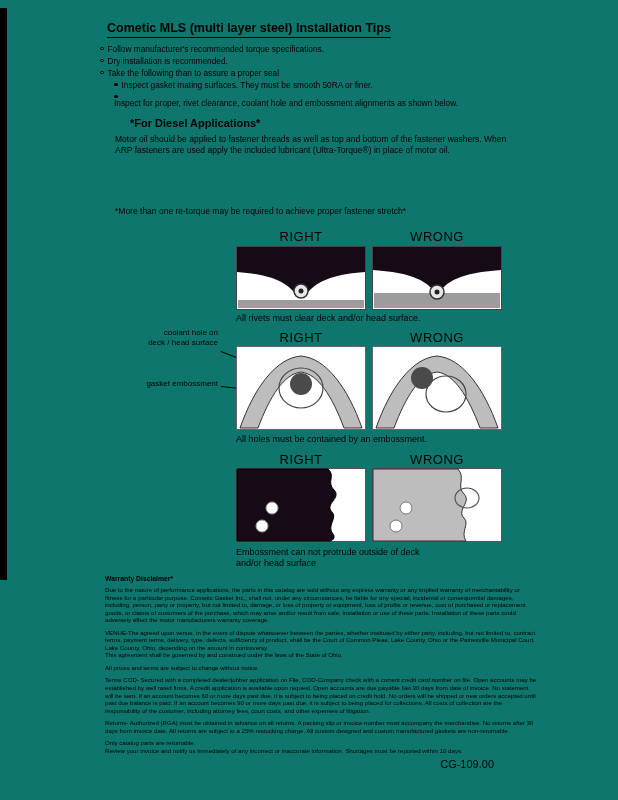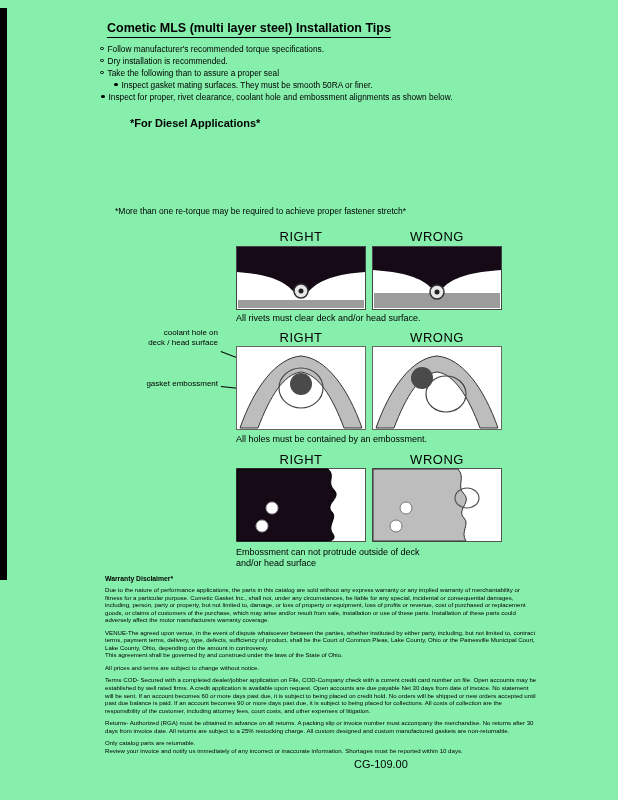--- a/index.html
+++ b/index.html
@@ -1,18 +1,18 @@
 <!DOCTYPE html>
 <html><head>
 <meta charset="utf-8">
 <style>
   * { margin:0; padding:0; box-sizing:border-box; }
   html,body { background:#ffffff; }
   .page {
-    position:relative; width:618px; height:800px; background:#86efac;
+    position:relative; width:618px; height:800px; background:#0f766e;
     font-family:"Liberation Sans", sans-serif; color:#000; overflow:hidden;
   }
   .left-bar { position:absolute; left:0; top:8px; width:7px; height:572px; background:#000; }
   .title {
     position:absolute; left:107px; top:21px; font-size:12.5px; font-weight:bold;
     border-bottom:1.4px solid #000; padding-bottom:2px; white-space:nowrap;
   }
   .bullet { position:absolute; display:flex; align-items:flex-start; font-size:8.3px; line-height:1.25; width:430px; }
   .marker-open  { width:3.5px; height:3.5px; border:1px solid #000; border-radius:50%; margin:2.6px 4px 0 0; flex:none; }
   .marker-filled{ width:3.5px; height:3.5px; background:#000; border-radius:50%; margin:2.6px 4px 0 0; flex:none; }
@@ -21,21 +21,21 @@
   .rw-label { position:absolute; width:80px; text-align:center; font-size:13px; letter-spacing:0.5px; }
   .panel { position:absolute; width:130px; height:64px; }
   .panel svg { display:block; }
   .caption { position:absolute; font-size:9px; line-height:1.25; }
   .preline { white-space:pre-line; }
   .pointer-label { position:absolute; font-size:8px; line-height:1.25; text-align:right; white-space:pre-line; width:108px; }
   .connector { position:absolute; border-top:1px solid #000; transform-origin:0 0; height:0; }
   .legal { position:absolute; left:105px; top:575px; width:432px; }
   .legal-heading { font-size:6.8px; font-weight:bold; margin-bottom:4px; }
   .legal-para { font-size:6.1px; line-height:1.24; margin-bottom:5px; white-space:pre-line; }
-  .footer { position:absolute; left:354px; top:758px; width:140px; text-align:left; font-size:11px; }
+  .footer { position:absolute; left:354px; top:758px; width:140px; text-align:right; font-size:11px; }
 </style>
 </head>
 <body>
 
 <div class="page">
 
   <div class="left-bar"></div>
 
   <h1 class="title">Cometic MLS (multi layer steel) Installation Tips</h1>
 
@@ -48,26 +48,27 @@
     <span>Follow manufacturer's recommended torque specifications.</span>
   </div>
   <div class="bullet" style="left:100px; top:68px;">
     <span class="marker-open"></span>
     <span>Take the following than to assure a proper seal</span>
   </div>
   <div class="bullet" style="left:114px; top:80px;">
     <span class="marker-filled"></span>
     <span>Inspect gasket mating surfaces.  They must be smooth 50RA or finer.</span>
   </div>
-  <div class="bullet" style="left:101px; top:92px;">
+  <div class="bullet" style="left:114px; top:92px;flex-direction:column;">
     <span class="marker-filled"></span>
     <span>Inspect for proper, rivet clearance, coolant hole and embossment alignments as shown below.</span>
   </div>
 
   <div class="diesel-heading">*For Diesel Applications*</div>
+  <p class="para" style="top:134px;">Motor oil should be applied to fastener threads as well as top and bottom of the fastener washers. When ARP fasteners are used apply the included lubricant (Ultra-Torque®) in place of motor oil.</p>
   <p class="para" style="top:206px;">*More than one re-torque may be required to achieve proper fastener stretch*</p>
 
   <div class="rw-label" style="left:261px; top:229px;">RIGHT</div>
   <div class="rw-label" style="left:397px; top:229px;">WRONG</div>
 
   <div class="panel" style="left:236px; top:246px;">
     <svg viewBox="0 0 130 64" width="130" height="64">
       <rect x="0.5" y="0.5" width="129" height="63" fill="#ffffff" stroke="#444" stroke-width="1"></rect>
       <rect x="2" y="54" width="126" height="8" fill="#9c9c9c"></rect>
       <path d="M1,1 H129 V26 C100,28 84,34 74,44 C70,48 67,51 65,51 C63,51 60,48 56,44 C46,34 30,28 1,26 Z" fill="#150a16"></path>

